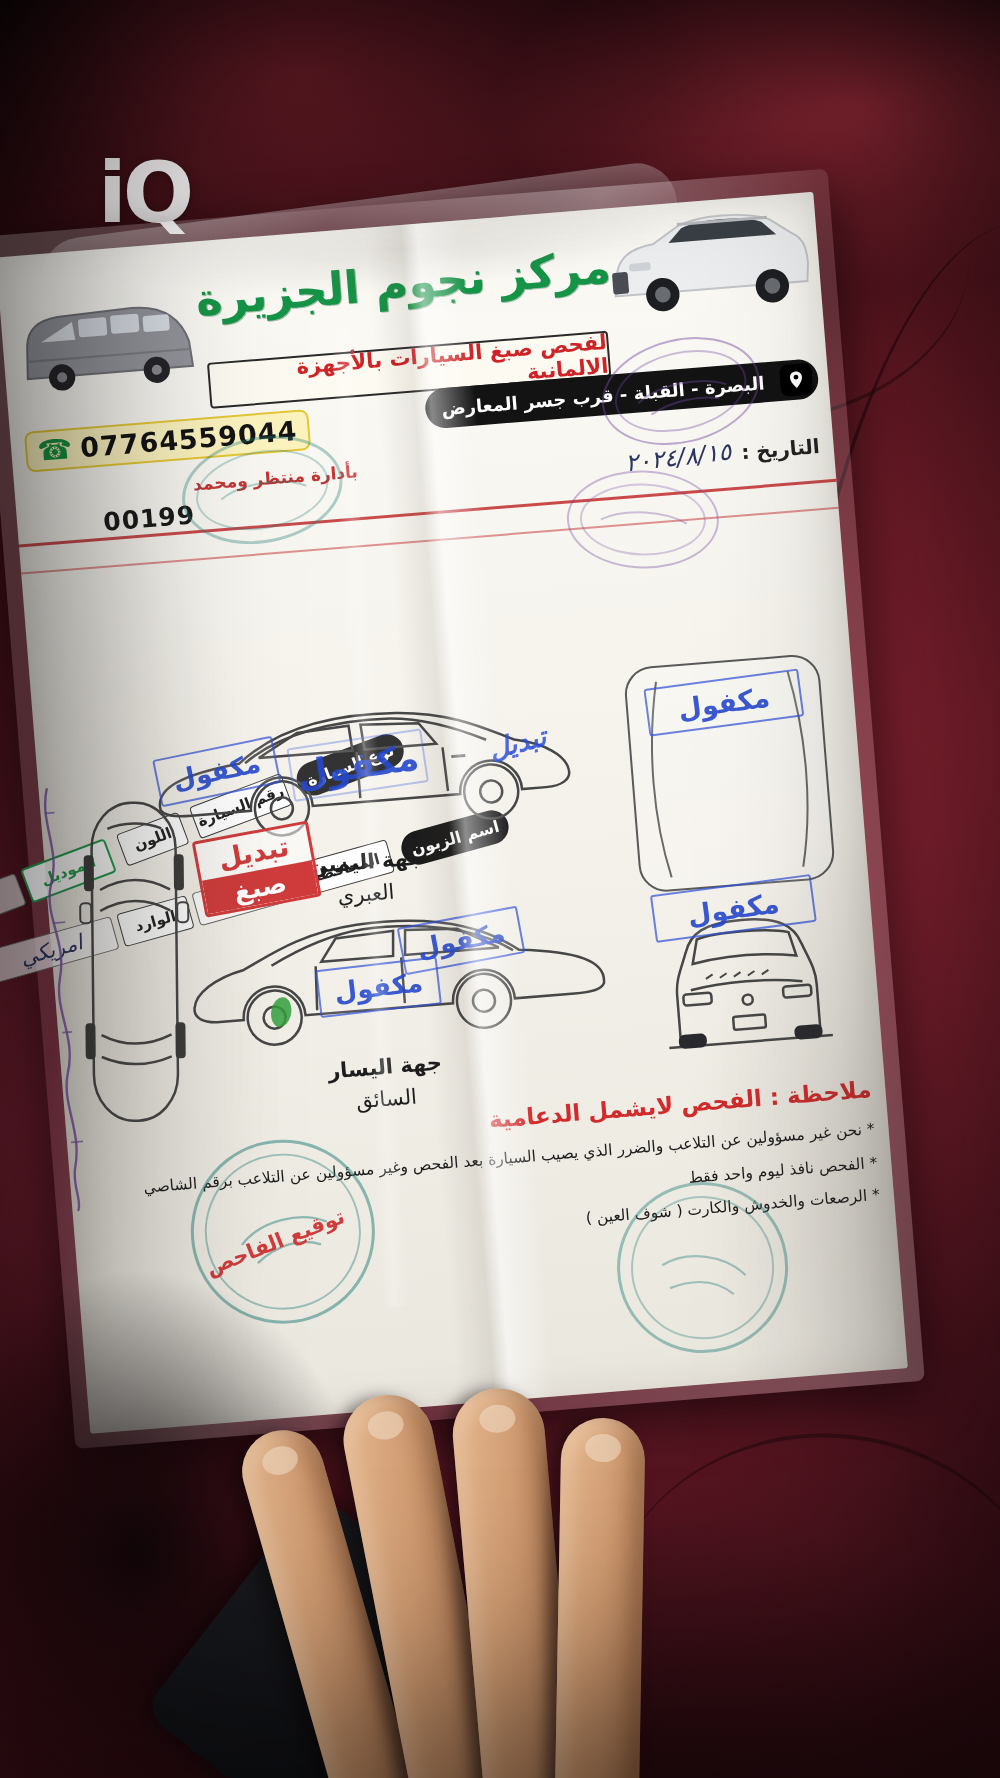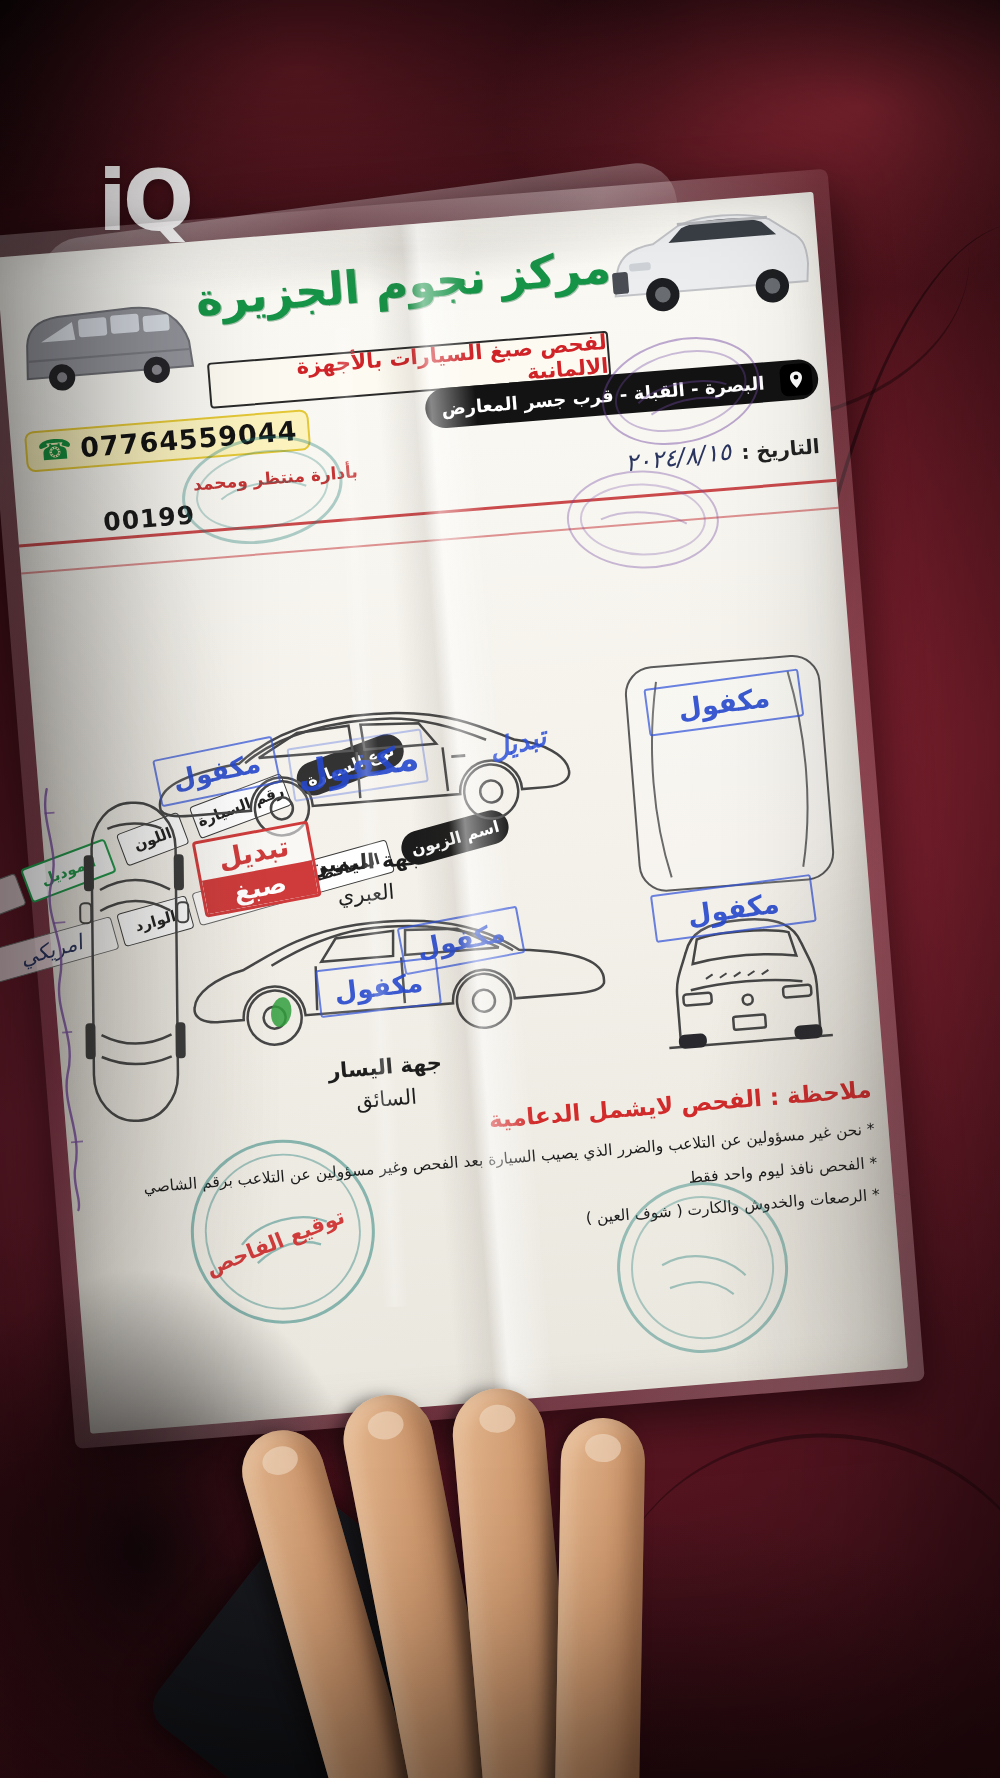--- a/index.html
+++ b/index.html
@@ -18,21 +18,21 @@
       radial-gradient(ellipse 900px 460px at 55% 104%, rgba(34,9,13,.95), transparent 75%),
       radial-gradient(ellipse 420px 300px at 0% 0%, rgba(5,3,4,.98), transparent 70%),
       radial-gradient(ellipse 420px 220px at 100% 0%, rgba(8,4,5,.9), transparent 70%),
       linear-gradient(165deg,#1d080c 0%,#54141e 28%,#742031 55%,#5a1622 78%,#2f0c12 100%);
   }
   .seam{position:absolute;border-radius:50%;pointer-events:none;}
   .seam.s1{right:-140px;top:220px;width:340px;height:980px;border-left:4px solid rgba(26,7,11,.55);transform:rotate(7deg);}
   .seam.s2{right:30px;top:120px;width:420px;height:300px;border-bottom:4px solid rgba(26,7,11,.45);transform:rotate(-7deg);}
   .seam.s3{left:-60px;top:340px;width:300px;height:760px;border-right:3px solid rgba(26,7,11,.4);transform:rotate(-4deg);}
   .seam.s4{right:-60px;bottom:-80px;width:460px;height:420px;border-top:4px solid rgba(30,8,12,.5);transform:rotate(9deg);}
-  .watermark{position:absolute;left:98px;top:152px;font-size:84px;font-weight:bold;
+  .watermark{position:absolute;left:98px;top:144px;font-size:84px;font-weight:bold;
     color:rgba(255,255,255,.93);letter-spacing:-4px;z-index:2;text-shadow:0 2px 10px rgba(0,0,0,.35);}
 
   
   .sleeve{position:absolute;left:16px;top:208px;width:852px;height:1216px;z-index:4;
     transform:rotate(-4.6deg);transform-origin:40% 40%;
     background:linear-gradient(113deg, rgba(255,255,255,.30), rgba(235,240,245,.10) 26%, rgba(255,255,255,.34) 46%, rgba(230,235,240,.12) 62%, rgba(255,255,255,.28));
     border-radius:8px;padding:22px 16px 14px 16px;box-sizing:border-box;
     box-shadow:0 18px 50px rgba(0,0,0,.55);}
   .paper{position:relative;width:820px;height:1180px;border-radius:3px;
     background:linear-gradient(180deg,#fbfaf5 0%,#f4f1ea 55%,#eae7df 100%);

